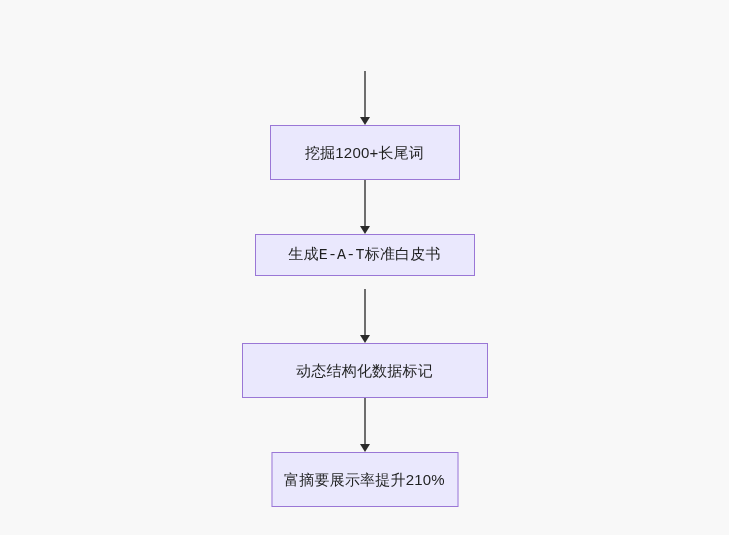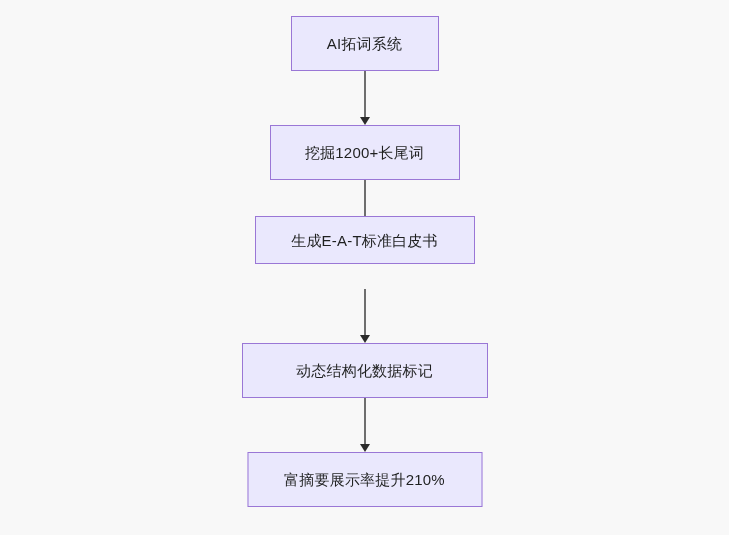--- a/index.html
+++ b/index.html
@@ -58,38 +58,35 @@
     bottom: 0;
     width: 0;
     height: 0;
     border-left: 5px solid transparent;
     border-right: 5px solid transparent;
     border-top: 8px solid #2b2b2b;
   }
   
   .node-0 { top: 16px;  width: 148px; height: 55px; }
   .node-1 { top: 125px; width: 190px; height: 55px; }
-  .node-2 { top: 216px; width: 220px; height: 48px; }
+  .node-2 { top: 234px; width: 220px; height: 42px; font-family: Liberation Mono, monospace; }
   .node-3 { top: 343px; width: 246px; height: 55px; }
-  .node-4 { top: 452px; width: 235px; height: 55px; }
+  .node-4 { top: 452px; width: 187px; height: 55px; }
   .conn-0 { top: 71px;  height: 54px; }
   .conn-1 { top: 180px; height: 54px; }
   .conn-2 { top: 289px; height: 54px; }
   .conn-3 { top: 398px; height: 54px; }
   .conn-0 .line, .conn-1 .line, .conn-2 .line,
   .conn-3 .line { height: 46px; }
 </style>
 </head>
 <body>
 
 <div id="flowchart-canvas">
 
-  <div class="node node-0">
-    <span class="node-label">AI拓词系统</span>
-  </div>
 
   <div class="connector conn-0">
     <div class="line"></div>
     <div class="arrowhead"></div>
   </div>
 
   <div class="node node-1">
     <span class="node-label">挖掘1200+长尾词</span>
   </div>
 

